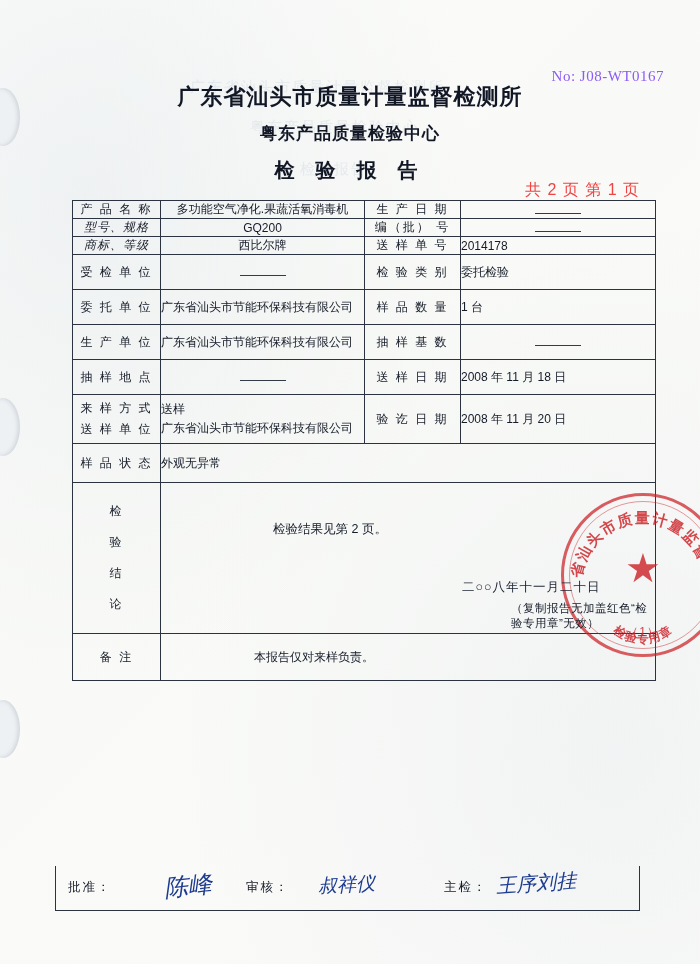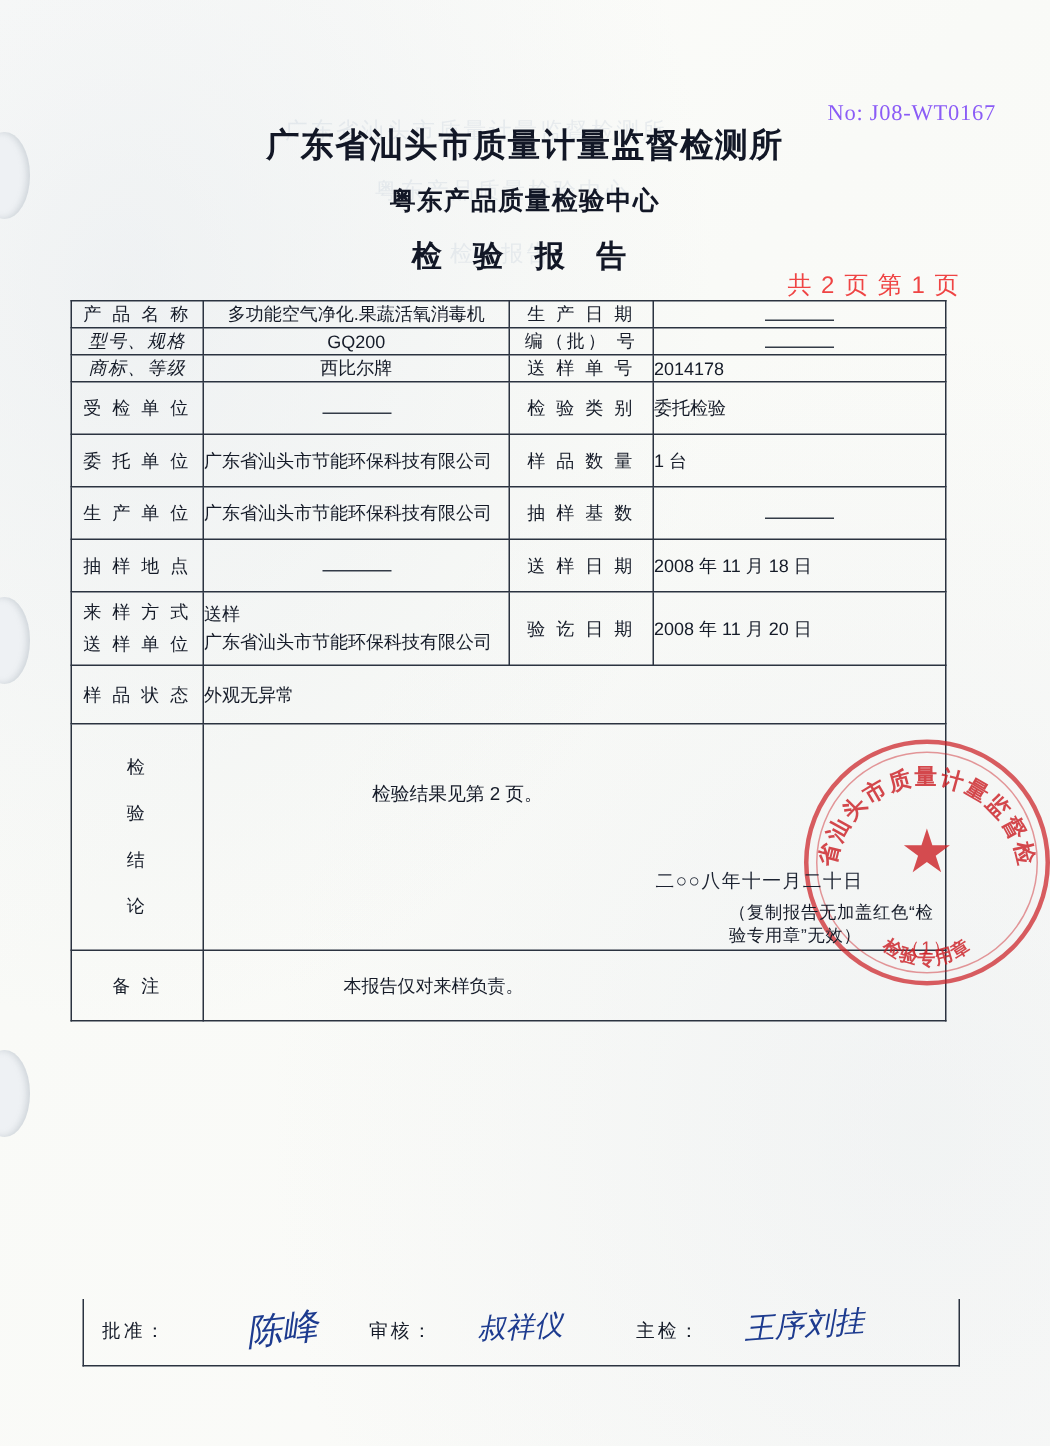--- a/index.html
+++ b/index.html
@@ -96,21 +96,21 @@
     position: absolute;
     right: 60px;
     top: 180px;
     font-size: 16px;
     letter-spacing: 1px;
     color: #ef4444;
   }
 
   table.main {
     position: absolute;
-    left: 47px;
+    left: 72px;
     top: 200px;
     width: 583px;
     border-collapse: collapse;
     table-layout: fixed;
     padding-left: 28px;
   }
   table.main td {
     border: 1px solid #2b3340;
     padding: 0;
     vertical-align: middle;
@@ -261,21 +261,21 @@
   }
   .f-lbl {
     position: absolute;
     font-size: 12.5px;
     letter-spacing: 2px;
     top: 13px;
     color: #151b28;
   }
   .f-lbl.l1 { left: 12px; }
   .f-lbl.l2 { left: 190px; }
-  .f-lbl.l3 { left: 368px; }
+  .f-lbl.l3 { left: 388px; }
   .sig {
     position: absolute;
     top: 2px;
     font-family: "Liberation Serif", serif;
     font-size: 21px;
     font-style: italic;
     color: #1d3b8f;
     transform: rotate(-6deg);
     white-space: nowrap;
   }

